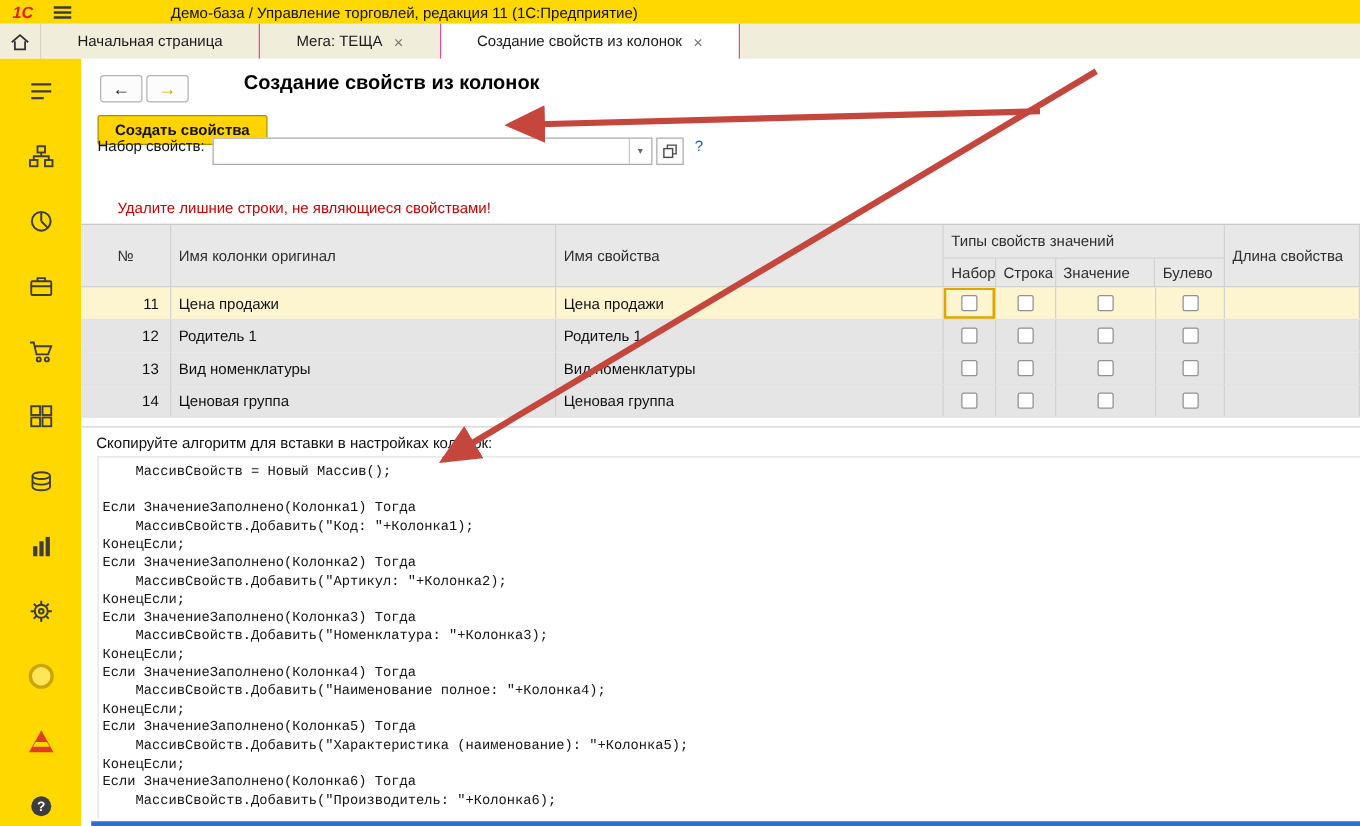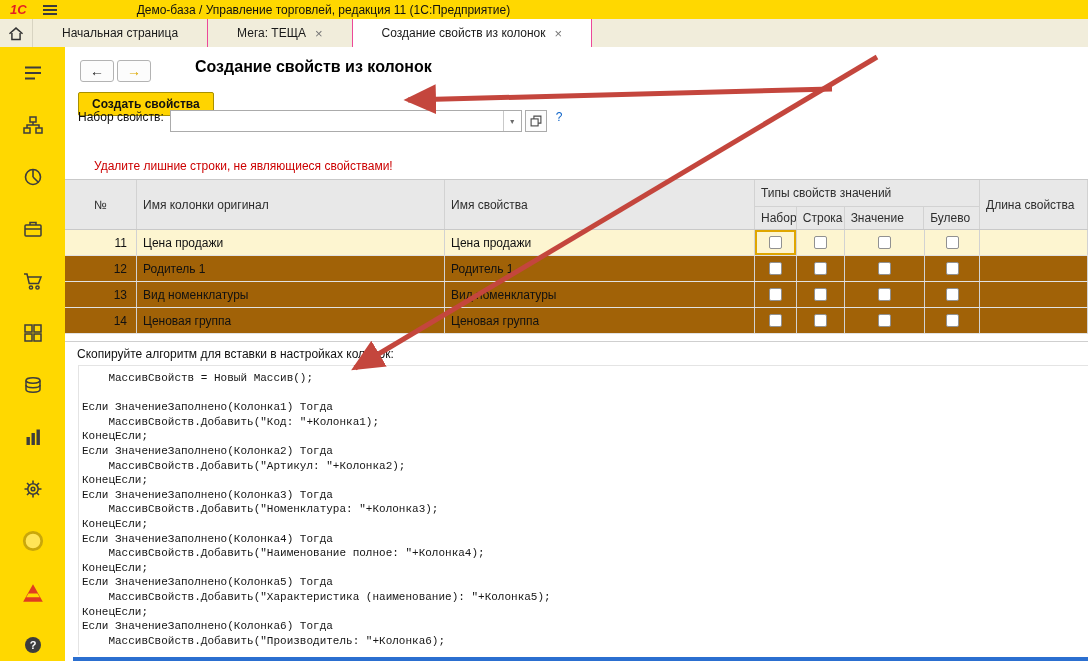--- a/index.html
+++ b/index.html
@@ -62,21 +62,21 @@
   .gc{border-right:1px solid #d2d2d2;display:flex;align-items:center;padding:0 6px;overflow:hidden;white-space:nowrap}
   .w-num{width:72px}.w-orig{width:308px}.w-name{width:310px}
   .w-chis{width:42px}.w-str{width:48px}.w-znach{width:80px}.w-bul{width:55px}
   .w-len{flex:1}
   .c{justify-content:center}
   .types{width:225px;display:flex;flex-direction:column;border-right:1px solid #d2d2d2}
   .types-top{height:27px;padding:0 6px;display:flex;align-items:center;border-bottom:1px solid #d2d2d2}
   .types-sub{display:flex;flex:1}
   .types-sub .gc{border-right:1px solid #d2d2d2}
   .types-sub .gc:last-child{border-right:none}
-  .gr{display:flex;height:26px;border-bottom:1px solid #e2e2e2;background:#a16207}
+  .gr{display:flex;height:26px;border-bottom:1px solid #e2e2e2;background:#e5e5e5}
   .gr.sel{background:#fdf5d0}
   .num{justify-content:flex-end;padding-right:9px}
   .cbc{justify-content:center}
   .cb{width:13px;height:13px;border:1px solid #919191;background:#fff;border-radius:2px;display:block;cursor:pointer}
   .active-cell{box-shadow:inset 0 0 0 2px #dfa600}
 
   .split{position:absolute;top:294px;left:0;width:1023px;border-top:1px solid #cfcfcf}
   .hint{position:absolute;top:300px;left:12px;font-size:12px;color:#111}
   .code{position:absolute;top:318px;left:13px;right:0;bottom:6px;
         font-family:Liberation Mono, monospace;font-size:11px;line-height:14.6px;

